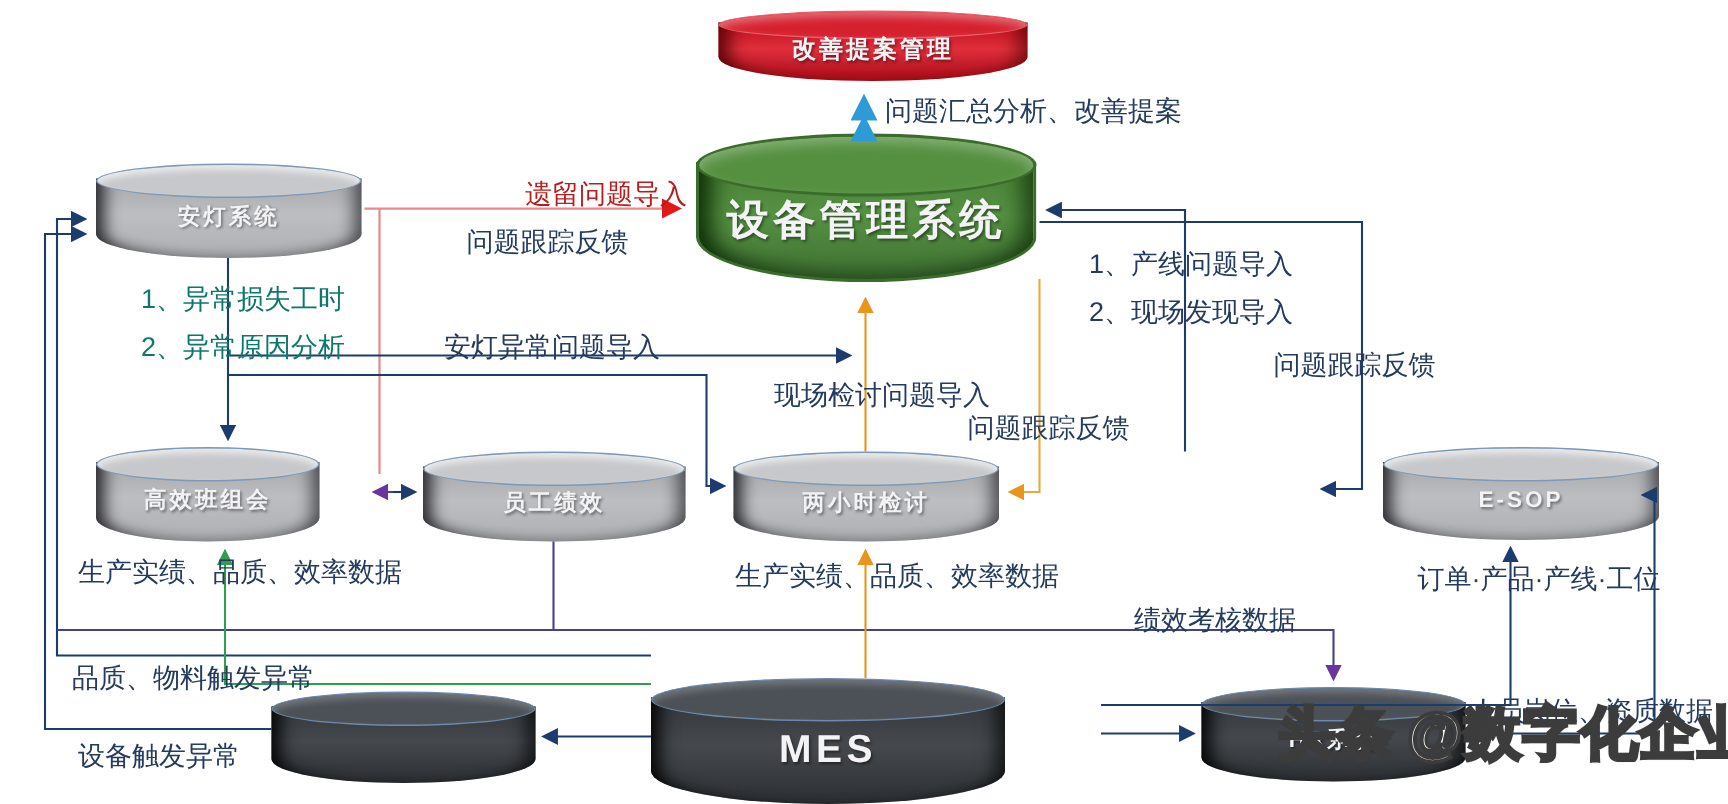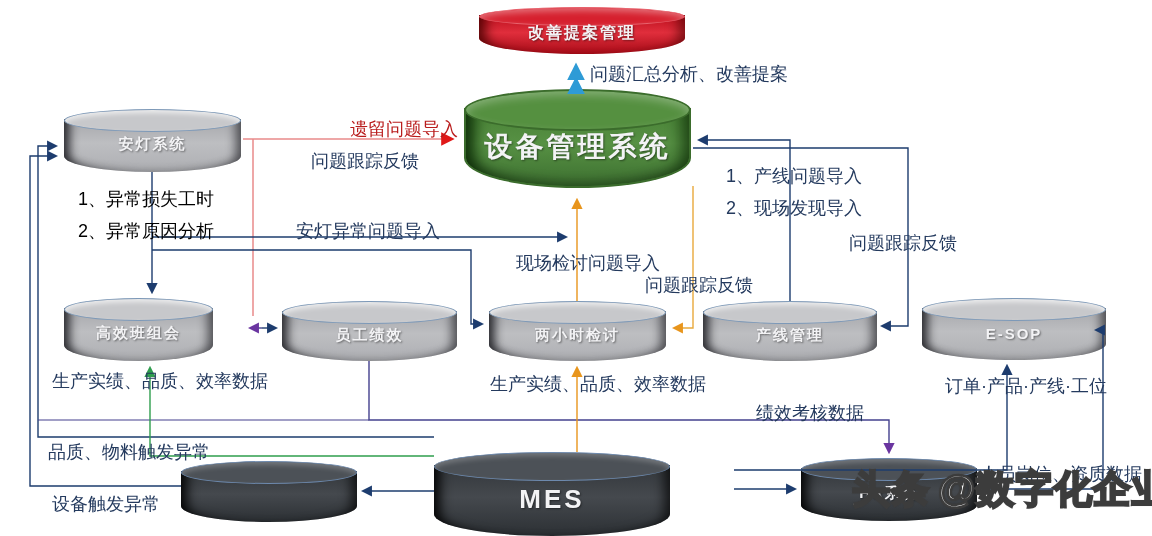--- a/index.html
+++ b/index.html
@@ -42,21 +42,21 @@
   
   .cyl-sm .ctop{height:17px;} .cyl-sm .cbody{top:8px;} .cyl-sm .clabel{top:6px;}
   .cyl-md .ctop{height:27px;} .cyl-md .cbody{top:13px;border-radius:0 0 50% 50%/0 0 22px 22px;}
   .cyl-md .clabel{top:10px;font-size:26px;letter-spacing:3px;}
   .cyl-lg .ctop{height:38px;} .cyl-lg .cbody{top:19px;border-radius:0 0 50% 50%/0 0 30px 30px;}
   .cyl-lg .clabel{top:16px;}
   
   svg.wires{position:absolute;left:0;top:0;z-index:5;pointer-events:none;}
   
   .lbl{position:absolute;z-index:10;font-size:18px;color:#243a5e;white-space:nowrap;}
-  .lbl.blue{color:#000000;}
+  .lbl.blue{color:#0f766e;margin-left:16px;}
   .lbl.red{color:#b91c1c;margin-left:44px;}
   
   .watermark{position:absolute;left:852px;top:464px;z-index:20;white-space:nowrap;
     font-size:38px;font-weight:900;color:#ffffff;letter-spacing:1px;
     -webkit-text-stroke:2.5px #3c3c3c;text-shadow:0 0 2px rgba(40,40,40,.6);}
   .watermark .brand{margin-right:8px;}
 </style>
 </head>
 <body>
 
@@ -91,25 +91,20 @@
     <div class="ctop"></div>
     <div class="clabel">两小时检讨</div>
   </div>
 
   <div class="cyl gray" style="left:282px;top:301px;width:175px;height:60px">
     <div class="cbody"></div>
     <div class="ctop"></div>
     <div class="clabel">员工绩效</div>
   </div>
 
-  <div class="cyl gray" style="left:703px;top:301px;width:174px;height:60px">
-    <div class="cbody"></div>
-    <div class="ctop"></div>
-    <div class="clabel">产线管理</div>
-  </div>
 
   <div class="cyl gray" style="left:922px;top:298px;width:184px;height:62px">
     <div class="cbody"></div>
     <div class="ctop"></div>
     <div class="clabel">E-SOP</div>
   </div>
 
   <div class="cyl dark" style="left:181px;top:461px;width:176px;height:61px">
     <div class="cbody"></div>
     <div class="ctop"></div>

